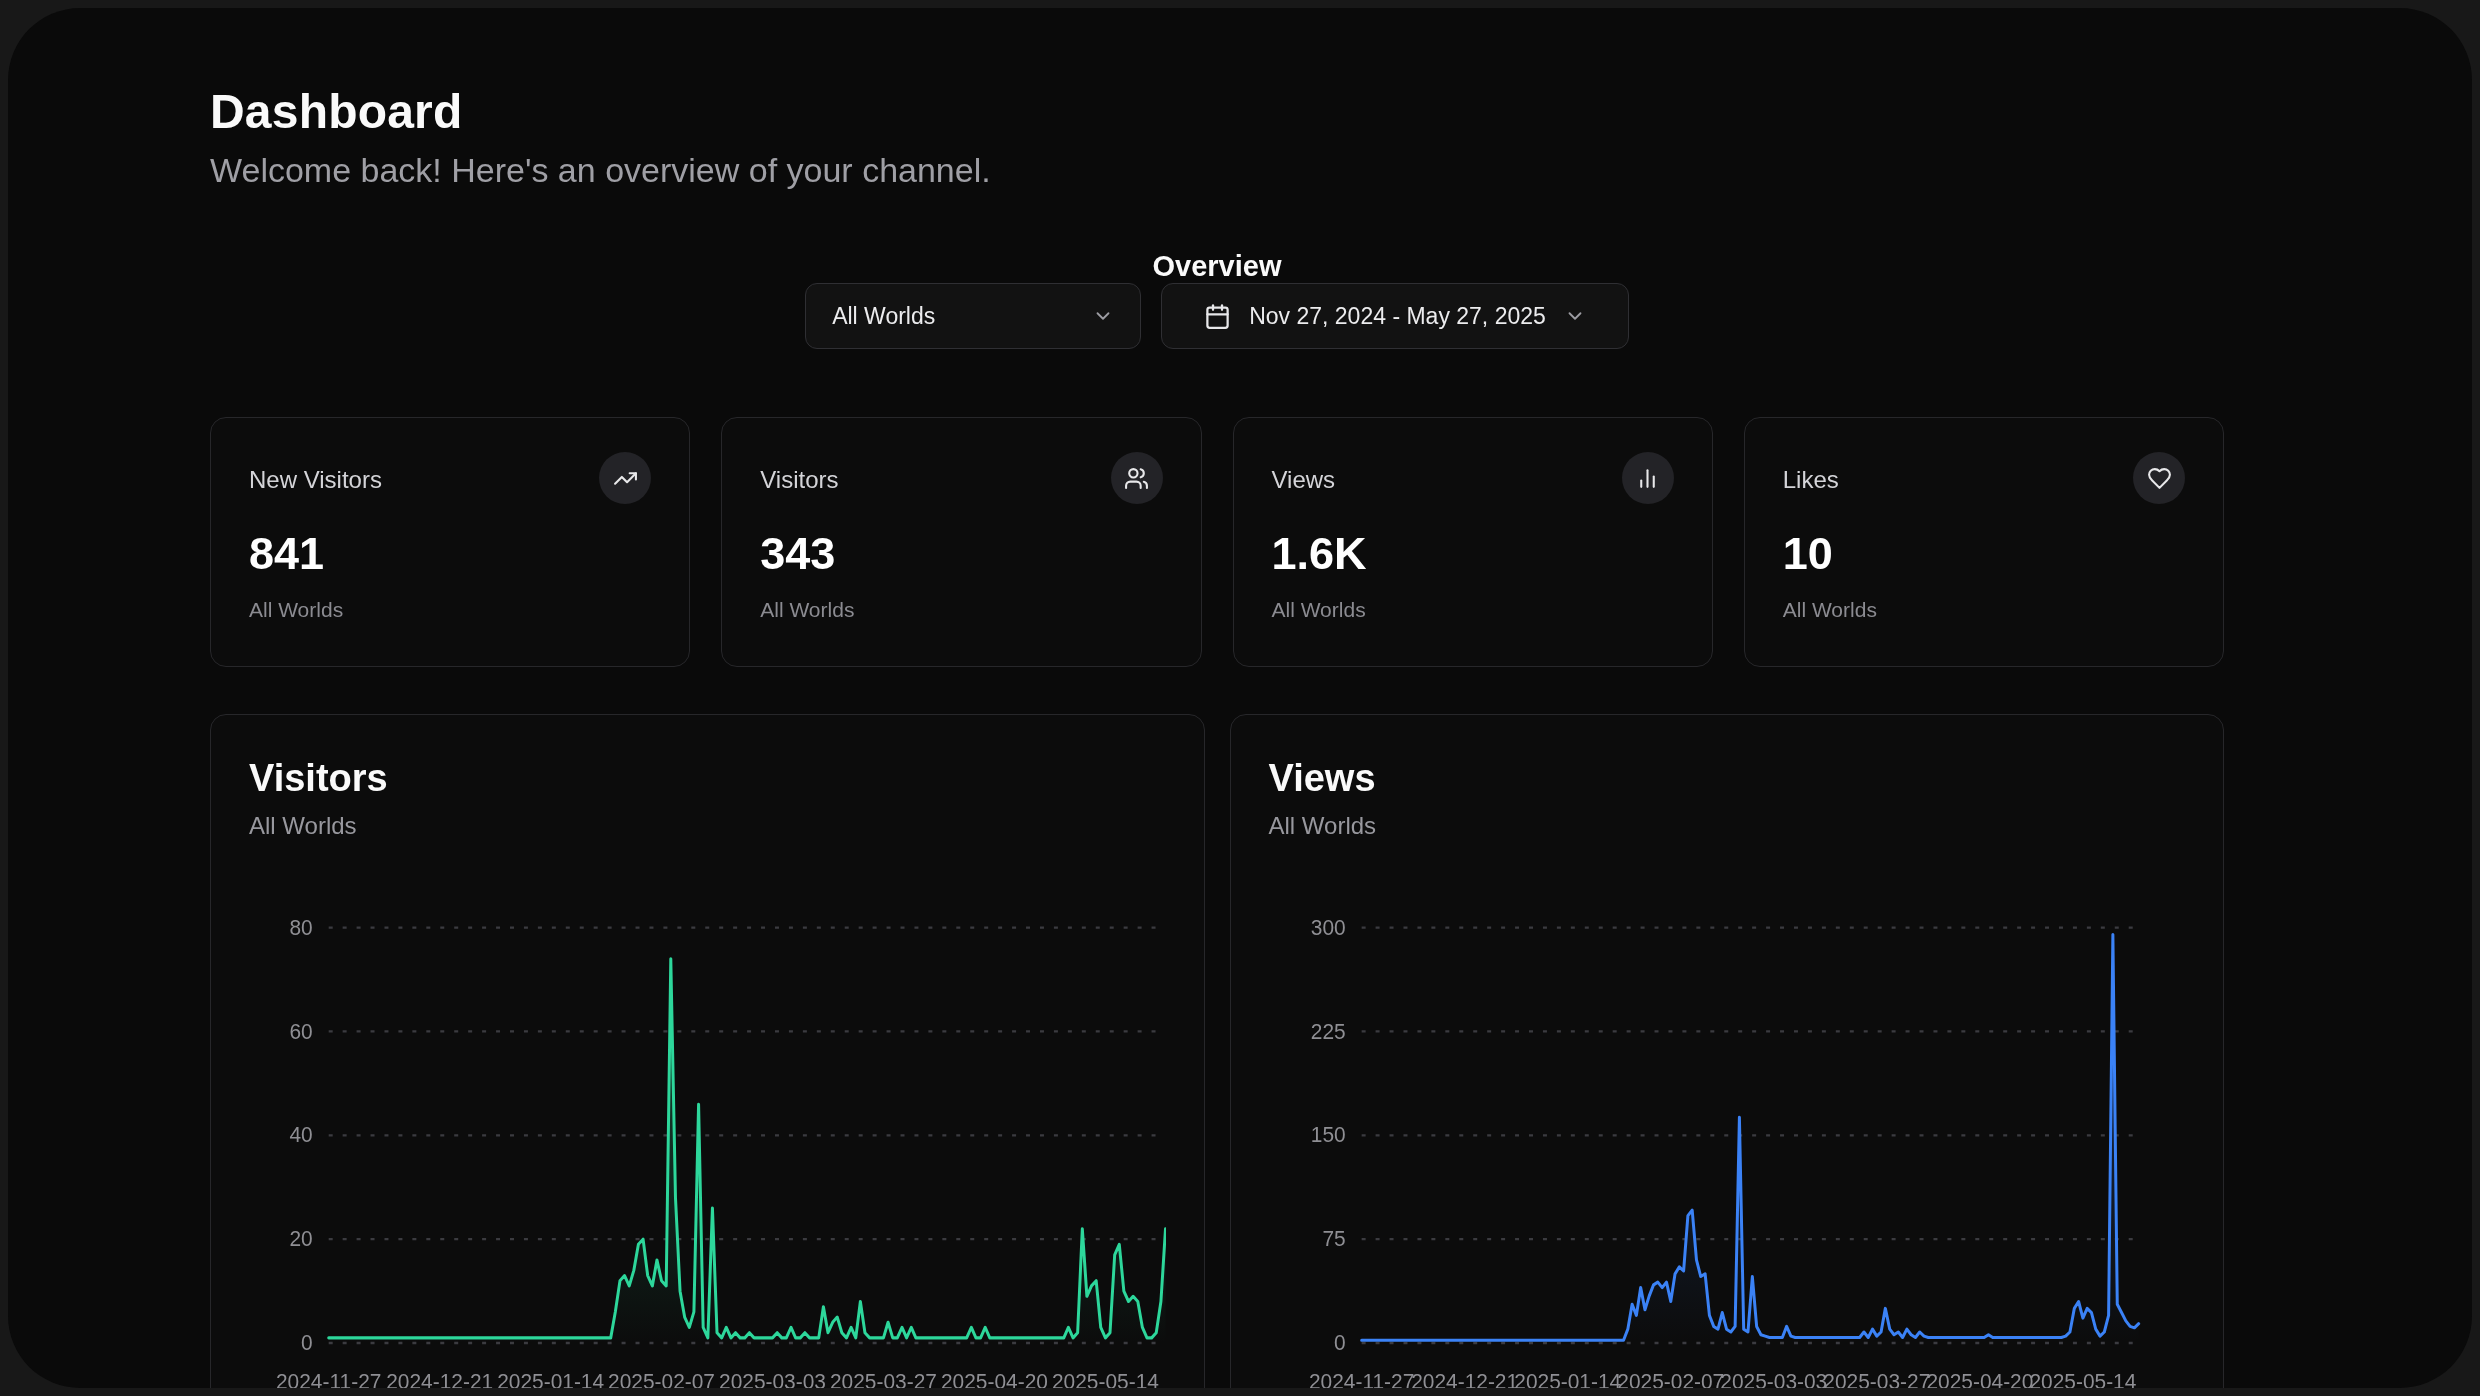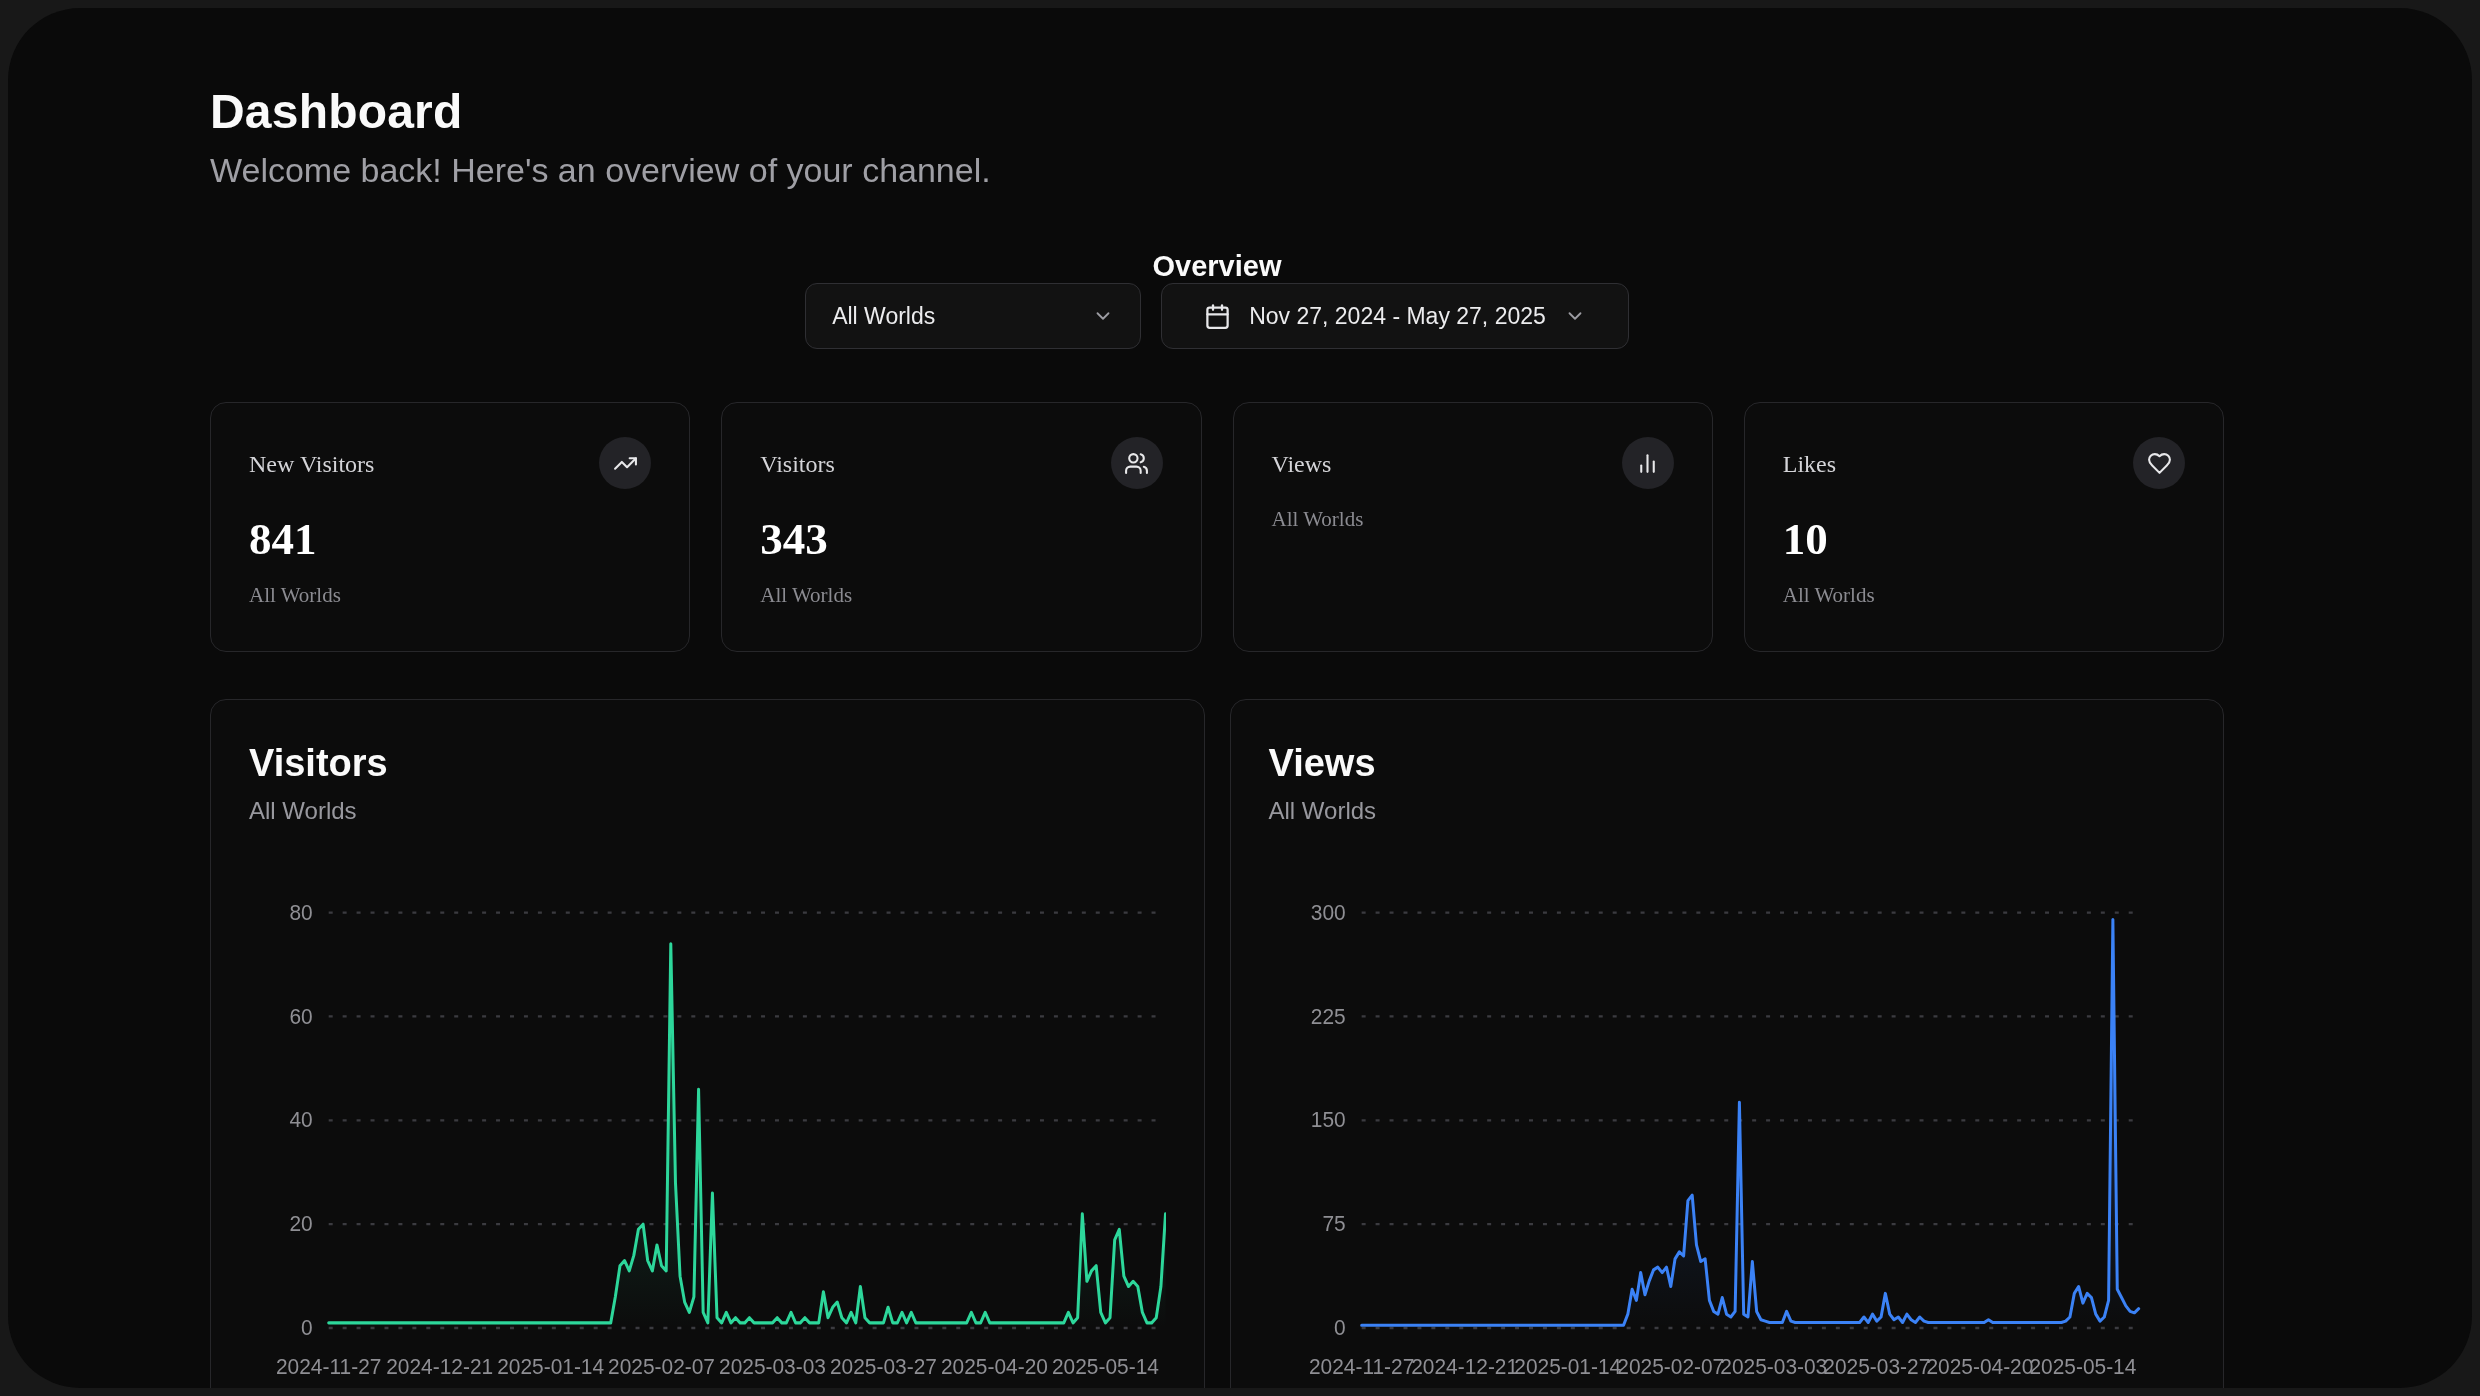--- a/index.html
+++ b/index.html
@@ -14,21 +14,21 @@
   .overview-row{margin-top:60px;display:flex;align-items:center;justify-content:space-between;flex-direction:column;}
   h2{font-size:29px;font-weight:700;color:#fafafa;margin:0;}
   .controls{display:flex;gap:20px;align-items:center;}
   .ctl{box-sizing:border-box;height:66px;background:#121212;border:1.5px solid #2f2f33;border-radius:12px;
        color:#ececee;font-size:23px;font-family:inherit;display:flex;align-items:center;cursor:pointer;}
   .select{width:336px;justify-content:space-between;padding:0 26px;}
   .date-btn{padding:0 42px;gap:18px;}
   .chev{color:#9c9ca2;flex:none;}
   .cal{color:#e8e8ea;flex:none;}
 
-  .stats-grid{margin-top:53px;display:grid;grid-template-columns:repeat(4,1fr);gap:31px;font-family:Liberation Serif, serif;}
+  .stats-grid{margin-top:68px;display:grid;grid-template-columns:repeat(4,1fr);gap:31px;}
   .stat-card{box-sizing:border-box;height:250px;background:#0c0c0c;border:1.5px solid #27272a;border-radius:16px;padding:34px 38px;}
   .stat-top{display:flex;justify-content:space-between;align-items:flex-start;}
   .stat-label{font-size:24px;color:#d4d4d8;margin-top:14px;}
   .stat-icon{width:52px;height:52px;border-radius:50%;background:#232327;display:flex;align-items:center;justify-content:center;color:#e8e8ea;}
   .stat-value{font-size:45px;font-weight:700;color:#ffffff;margin-top:24px;}
   .stat-scope{font-size:21px;color:#8b8b91;margin-top:18px;}
 
   .charts-grid{margin-top:47px;display:grid;grid-template-columns:1fr 1fr;gap:25px;}
   .chart-card{box-sizing:border-box;position:relative;height:725px;background:#0c0c0c;border:1.5px solid #27272a;border-radius:16px;padding:40px 38px;}
   h3{font-size:38px;font-weight:700;color:#fafafa;margin:2px 0 0;}
@@ -112,20 +112,21 @@
         <div class="stat-top">
           <span class="stat-label">Views</span>
           <span class="stat-icon">
             <svg width="25" height="25" viewBox="0 0 24 24" fill="none" stroke="currentColor" stroke-width="2" stroke-linecap="round" stroke-linejoin="round">
                 <line x1="18" y1="20" x2="18" y2="10"></line>
                 <line x1="12" y1="20" x2="12" y2="4"></line>
                 <line x1="6" y1="20" x2="6" y2="14"></line>
               </svg>
           </span>
         </div>
+        <div class="stat-value">1.6K</div>
         <div class="stat-scope">All Worlds</div>
       </div>
 
       <div class="stat-card">
         <div class="stat-top">
           <span class="stat-label">Likes</span>
           <span class="stat-icon">
             <svg width="25" height="25" viewBox="0 0 24 24" fill="none" stroke="currentColor" stroke-width="2" stroke-linecap="round" stroke-linejoin="round">
                 <path d="M19 14c1.49-1.46 3-3.21 3-5.5A5.5 5.5 0 0 0 16.5 3c-1.76 0-3 .5-4.5 2-1.5-1.5-2.74-2-4.5-2A5.5 5.5 0 0 0 2 8.5c0 2.29 1.51 4.04 3 5.5l7 7Z"></path>
               </svg>

